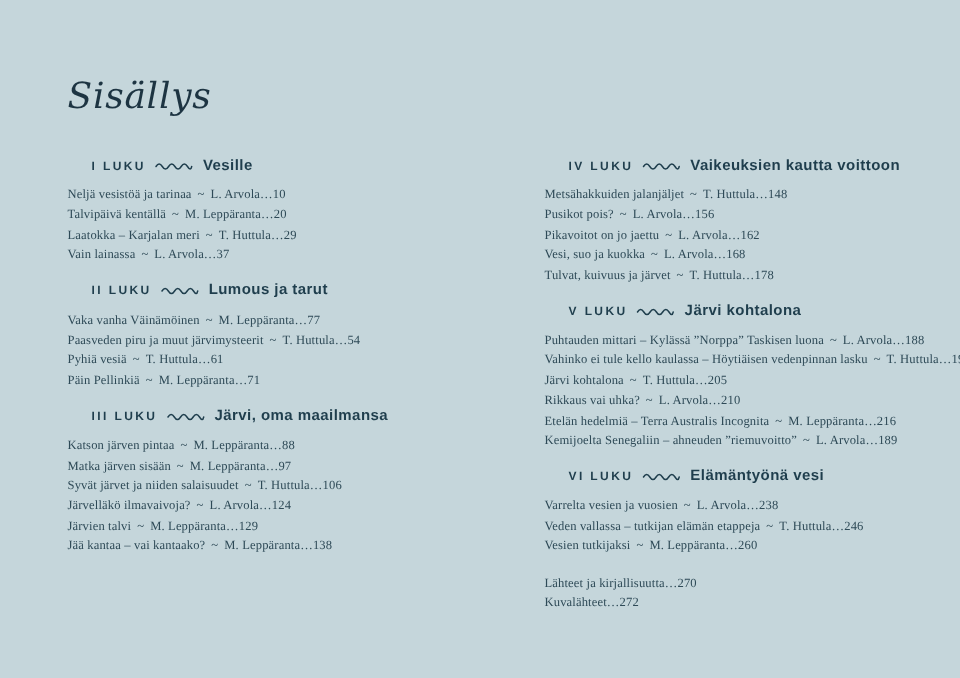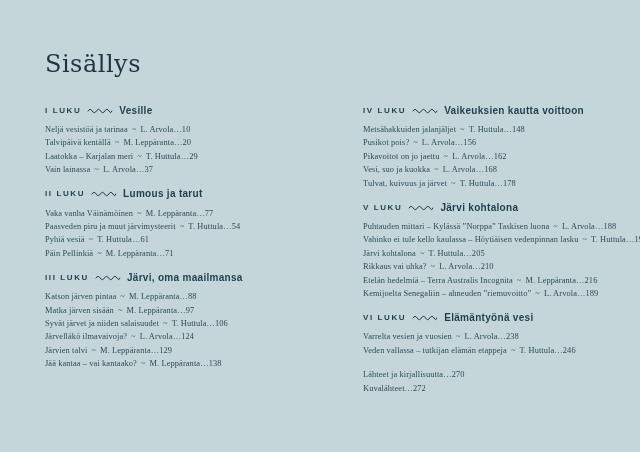--- a/index.html
+++ b/index.html
@@ -15,37 +15,38 @@
     font-family:"Liberation Serif", serif;
   }
   .page{
     box-sizing:border-box;
     width:640px;height:452px;
     padding:50px 0 0 45px;
   }
   .book-title{
     margin:0;
     font-family:"DejaVu Serif", serif;
+    font-style:italic;
     font-weight:normal;
     font-size:24px;
     line-height:28px;
     letter-spacing:0.5px;
     color:var(--ink);
   }
   .columns{
     display:flex;
     margin-top:26px;
   }
   .col-left{width:318px;flex:0 0 318px;}
   .col-right{width:277px;flex:0 0 277px;}
   .toc-section{margin:0 0 11px 0;}
   .sec-head{
     display:flex;align-items:center;gap:6px;
     color:var(--head);
-    margin:0 0 7px 0;
+    margin:0 0 7px 16px;
     height:12px;
   }
   .luku{
     font-family:"Liberation Sans", sans-serif;
     font-size:8px;font-weight:bold;
     letter-spacing:1.6px;
     white-space:nowrap;
   }
   .wave{display:block;flex:0 0 auto;}
   .sec-title{
@@ -186,20 +187,21 @@
       <svg class="wave" width="26" height="7" viewBox="0 0 26 7">
         <path d="M1 4 q2.1 -3.4 4.2 0 t4.2 0 t4.2 0 t4.2 0 t4.2 0 t2.8 0" fill="none" stroke="currentColor" stroke-width="1" stroke-linecap="round"></path>
       </svg>
       <span class="sec-title">Elämäntyönä vesi</span>
     </div>
     <ul class="entries">
   <li class="entry"><span class="e-title">Varrelta vesien ja vuosien</span><span class="e-sep">~</span><span class="e-author">L. Arvola</span><span class="e-dots">…</span><span class="e-page">238</span></li>
 
   <li class="entry"><span class="e-title">Veden vallassa – tutkijan elämän etappeja</span><span class="e-sep">~</span><span class="e-author">T. Huttula</span><span class="e-dots">…</span><span class="e-page">246</span></li>
 
+  <li class="entry"><span class="e-title">Vesien tutkijaksi</span><span class="e-sep">~</span><span class="e-author">M. Leppäranta</span><span class="e-dots">…</span><span class="e-page">260</span></li>
 </ul>
   </section>
 <ul class="backmatter">
   <li class="entry"><span class="e-title">Lähteet ja kirjallisuutta</span><span class="e-dots">…</span><span class="e-page">270</span></li>
 
   <li class="entry"><span class="e-title">Kuvalähteet</span><span class="e-dots">…</span><span class="e-page">272</span></li>
 </ul>
       </div>
   </div>
 </div>

